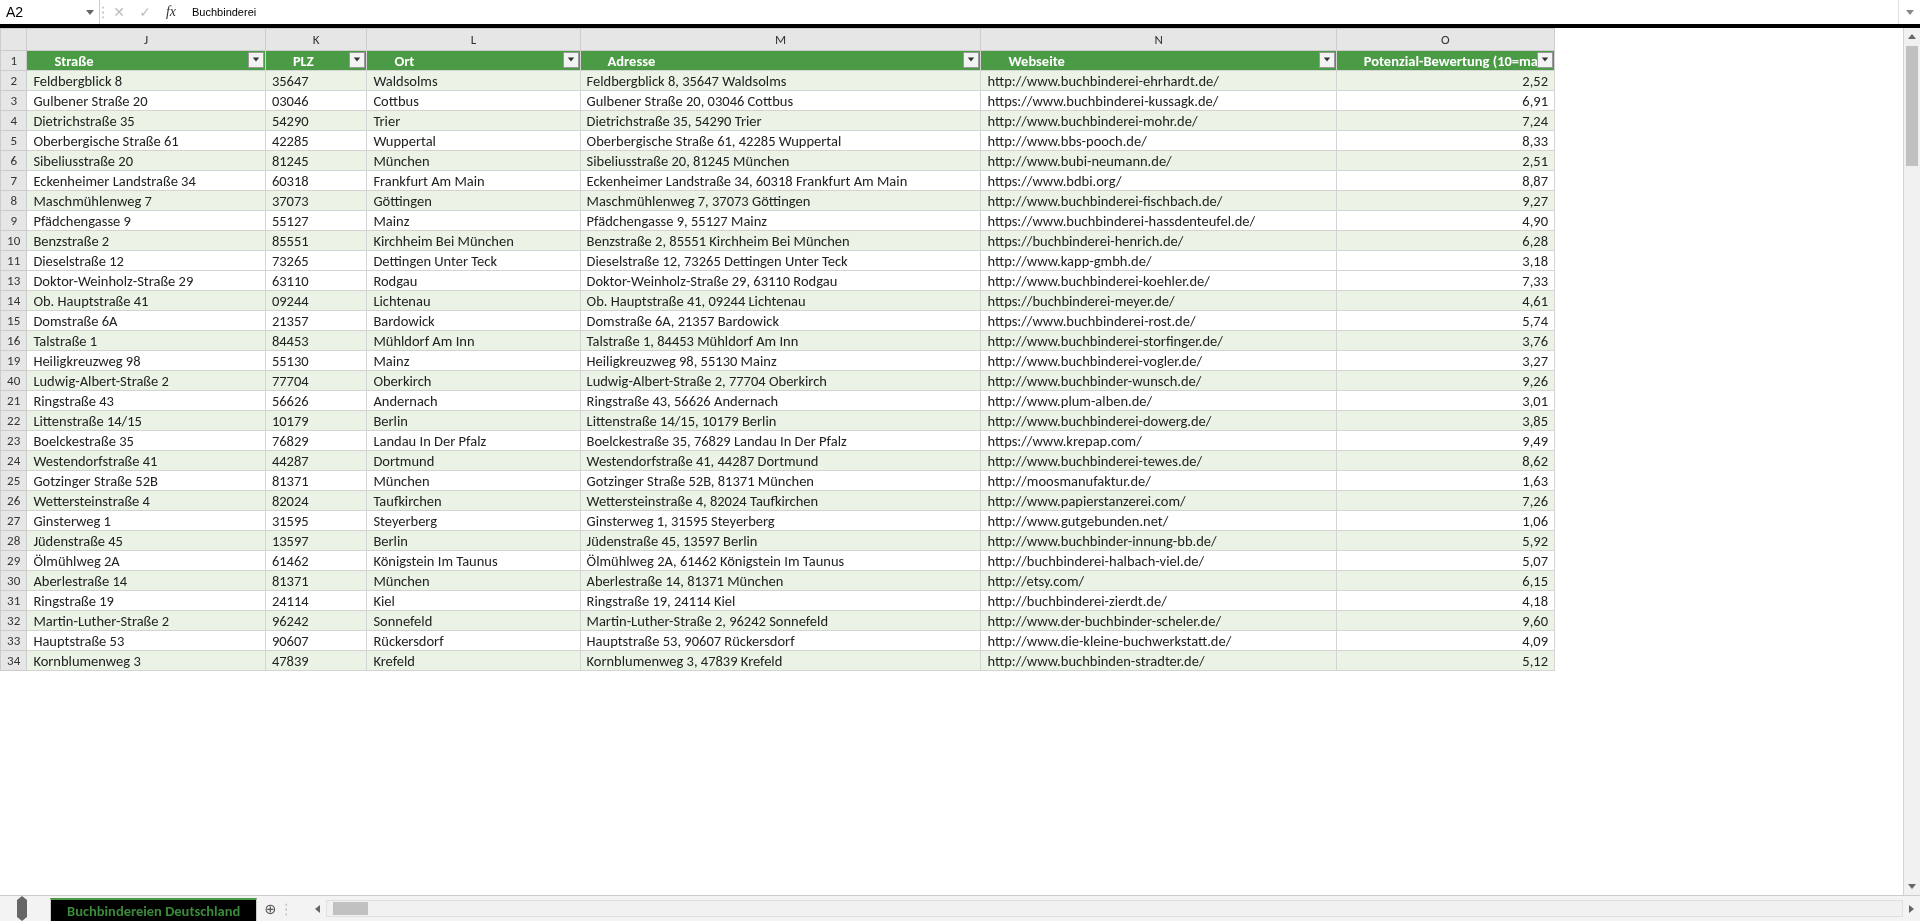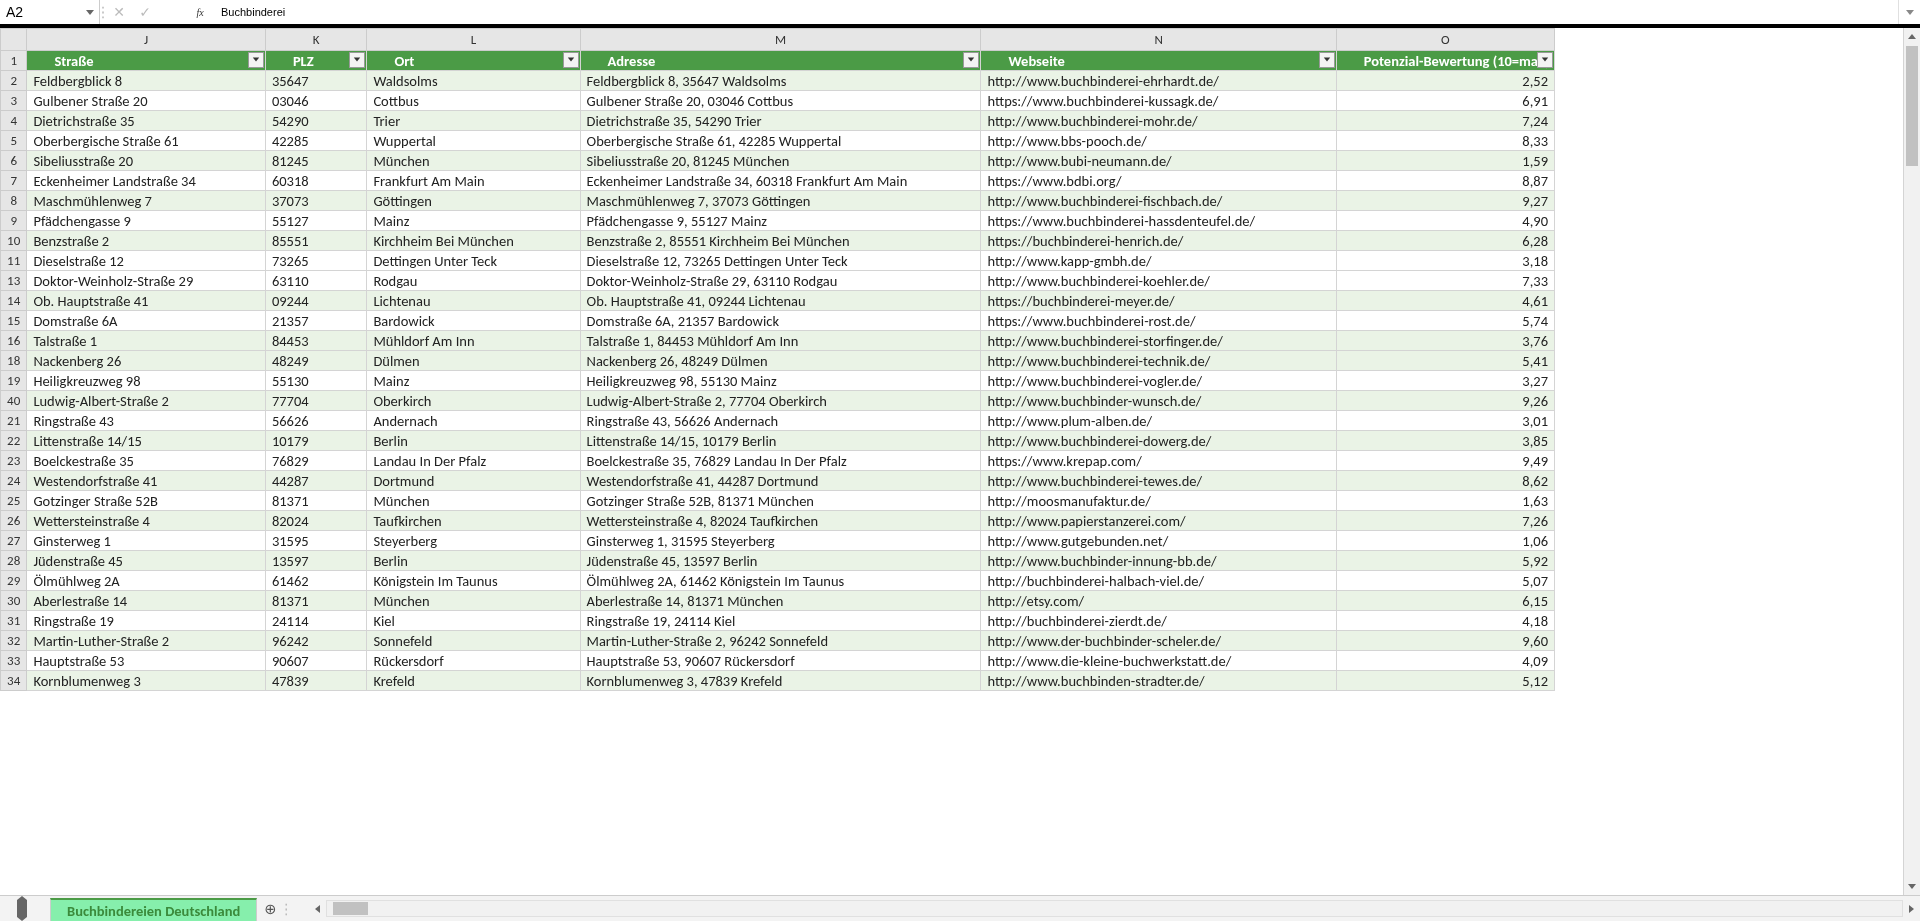--- a/index.html
+++ b/index.html
@@ -3,42 +3,42 @@
 <meta charset="utf-8">
 <style>
 html,body{margin:0;padding:0;height:100%;font-family:Calibri,"Segoe UI",Arial,sans-serif;font-size:14.5px;background:#fff;color:#222;overflow:hidden;}
 *{box-sizing:border-box;}
 .formula-bar{display:flex;align-items:center;height:28px;border-bottom:4px solid #000000;background:#fff;}
 .name-box{display:flex;align-items:center;width:100px;height:100%;border-right:1px solid #ccc;}
 .name-box input{flex:1;border:none;outline:none;padding:0 6px;font-size:14px;width:60px;background:transparent;}
 .name-box .chev{width:18px;height:100%;display:flex;align-items:center;justify-content:center;color:#555;}
 .fb-icons{display:flex;align-items:center;height:100%;}
 .fb-icons div{width:26px;height:100%;display:flex;align-items:center;justify-content:center;color:#bbb;font-size:14px;}
-.fb-icons .fx{color:#333;font-style:italic;font-family:"Times New Roman",serif;font-size:10px;margin-left:29px;}
+.fb-icons .fx{color:#333;font-style:italic;font-family:"Times New Roman",serif;font-size:14px;}
 .fb-input{flex:1;border:none;outline:none;padding:0 8px;font-size:11px;height:100%;}
 .fb-expand{width:22px;height:100%;border-left:1px solid #e0e0e0;display:flex;align-items:center;justify-content:center;color:#888;}
 .grid-wrap{position:absolute;top:28px;left:0;right:0;bottom:26px;overflow:hidden;}
 table.sheet{border-collapse:collapse;table-layout:fixed;width:1555px;}
 th.rowh,td.rowh{width:26px;background:#e6e6e6;border:1px solid #ccc;text-align:center;font-size:13px;color:#333;font-weight:normal;}
 tr.colhead th{background:#e6e6e6;border:1px solid #ccc;height:22px;font-weight:normal;color:#333;font-size:13px;position:relative;}
 tr.colhead th.corner{background:#e6e6e6;}
 tr.header td.cell{background:#4b9b46;color:#fff;font-weight:bold;position:relative;height:20px;padding-left:27px;}
 td.cell{border:1px solid #d4d4d4;padding:0 6px;height:20px;overflow:hidden;white-space:nowrap;text-overflow:clip;}
 .filter-btn{position:absolute;right:1px;top:1px;width:16px;height:16px;background:#f3f3f3;border:1px solid #999;display:flex;align-items:center;justify-content:center;}
 .filter-btn svg{width:8px;height:8px;}
 tr.even td.cell{background:#eaf3e6;}
 td.num{text-align:right;margin-left:16px;}
 .vscroll{position:absolute;top:28px;right:0;bottom:26px;width:17px;background:#f1f1f1;border-left:1px solid #d4d4d4;}
 .vscroll .thumb{position:absolute;left:2px;right:2px;top:18px;height:120px;background:#c1c1c1;}
 .vscroll .arr{position:absolute;left:0;right:0;height:17px;display:flex;align-items:center;justify-content:center;color:#666;}
 .vscroll .arr.top{top:0;} .vscroll .arr.bot{bottom:0;}
 .status{position:absolute;left:0;right:0;bottom:0;height:26px;background:#f3f3f3;border-top:1px solid #ccc;display:flex;align-items:stretch;}
 .tab-nav{display:flex;align-items:center;}
 .tab-nav div{width:22px;height:100%;display:flex;align-items:center;justify-content:center;color:#777;}
-.sheet-tab{display:flex;align-items:center;padding:0 16px;background:#86efac;border:1px solid #ccc;border-bottom:none;margin-top:2px;margin-left:6px;color:#3b8a3b;font-weight:bold;border-top:2px solid #4b9b46;}
+.sheet-tab{display:flex;align-items:center;padding:0 16px;background:#000000;border:1px solid #ccc;border-bottom:none;margin-top:2px;margin-left:6px;color:#3b8a3b;font-weight:bold;border-top:2px solid #4b9b46;}
 .add-tab{display:flex;align-items:center;justify-content:center;width:26px;color:#555;}
 .hscroll{flex:1;display:flex;align-items:center;position:relative;margin-left:20px;}
 .hscroll-track{flex:1;height:17px;background:#f1f1f1;position:relative;border:1px solid #e0e0e0;}
 .hscroll-track .thumb{position:absolute;top:1px;bottom:1px;left:6px;width:35px;background:#c1c1c1;}
 .hscroll .arr{width:17px;height:17px;display:flex;align-items:center;justify-content:center;color:#666;}
 .colJ{width:235px}.colK{width:100px}.colL{width:210px}.colM{width:395px}.colN{width:350px}.colO{width:215px}
 .sep{width:6px;display:flex;align-items:center;justify-content:center;color:#bbb;}
 .tri-right{width:0;height:0;border-top:4px solid transparent;border-bottom:4px solid transparent;border-left:5px solid #666;}
 .tri-left{width:0;height:0;border-top:4px solid transparent;border-bottom:4px solid transparent;border-right:5px solid #666;}
 .tri-up{width:0;height:0;border-left:4px solid transparent;border-right:4px solid transparent;border-bottom:5px solid #666;}
@@ -147,21 +147,21 @@
           <td class="cell colN">http://www.bbs-pooch.de/</td>
           <td class="cell colO num">8,33</td>
         </tr>
         <tr class="even">
           <td class="rowh">6</td>
           <td class="cell colJ">Sibeliusstraße 20</td>
           <td class="cell colK">81245</td>
           <td class="cell colL">München</td>
           <td class="cell colM">Sibeliusstraße 20, 81245 München</td>
           <td class="cell colN">http://www.bubi-neumann.de/</td>
-          <td class="cell colO num">1,59</td>
+          <td class="cell colO num">2,51</td>
         </tr>
         <tr class="">
           <td class="rowh">7</td>
           <td class="cell colJ">Eckenheimer Landstraße 34</td>
           <td class="cell colK">60318</td>
           <td class="cell colL">Frankfurt Am Main</td>
           <td class="cell colM">Eckenheimer Landstraße 34, 60318 Frankfurt Am Main</td>
           <td class="cell colN">https://www.bdbi.org/</td>
           <td class="cell colO num">8,87</td>
         </tr>
@@ -229,29 +229,20 @@
           <td class="cell colO num">5,74</td>
         </tr>
         <tr class="even">
           <td class="rowh">16</td>
           <td class="cell colJ">Talstraße 1</td>
           <td class="cell colK">84453</td>
           <td class="cell colL">Mühldorf Am Inn</td>
           <td class="cell colM">Talstraße 1, 84453 Mühldorf Am Inn</td>
           <td class="cell colN">http://www.buchbinderei-storfinger.de/</td>
           <td class="cell colO num">3,76</td>
-        </tr>
-        <tr class="even">
-          <td class="rowh">18</td>
-          <td class="cell colJ">Nackenberg 26</td>
-          <td class="cell colK">48249</td>
-          <td class="cell colL">Dülmen</td>
-          <td class="cell colM">Nackenberg 26, 48249 Dülmen</td>
-          <td class="cell colN">http://www.buchbinderei-technik.de/</td>
-          <td class="cell colO num">5,41</td>
         </tr>
         <tr class="">
           <td class="rowh">19</td>
           <td class="cell colJ">Heiligkreuzweg 98</td>
           <td class="cell colK">55130</td>
           <td class="cell colL">Mainz</td>
           <td class="cell colM">Heiligkreuzweg 98, 55130 Mainz</td>
           <td class="cell colN">http://www.buchbinderei-vogler.de/</td>
           <td class="cell colO num">3,27</td>
         </tr>

